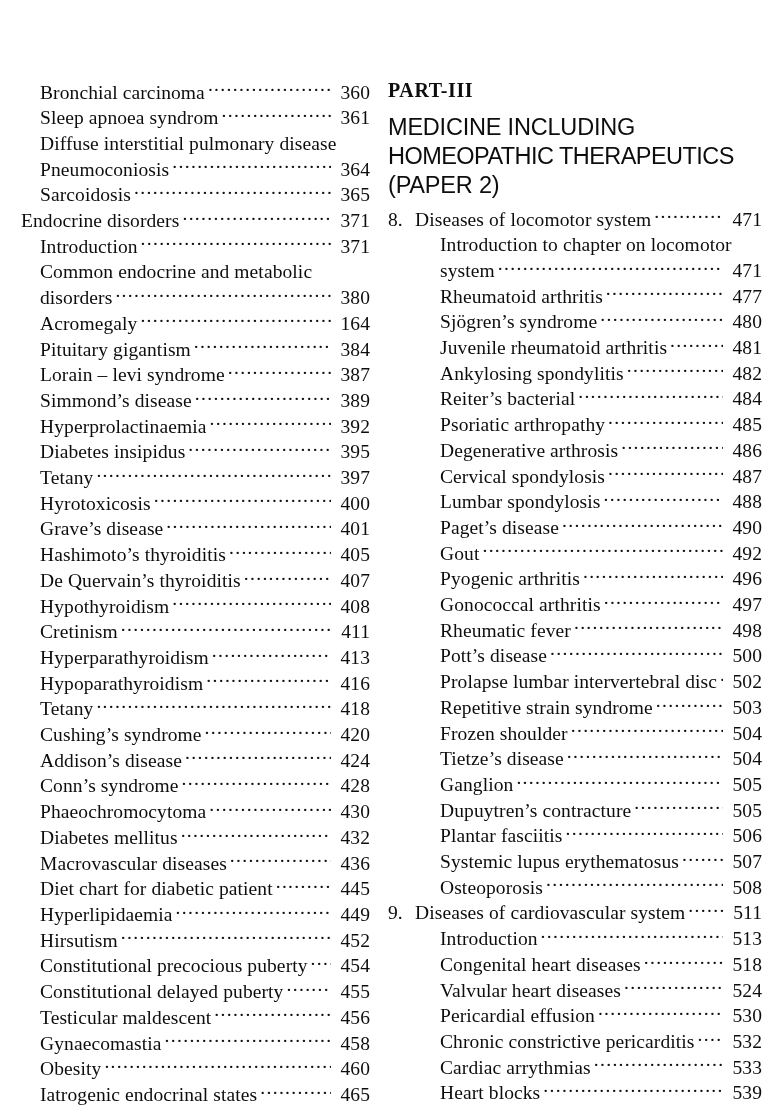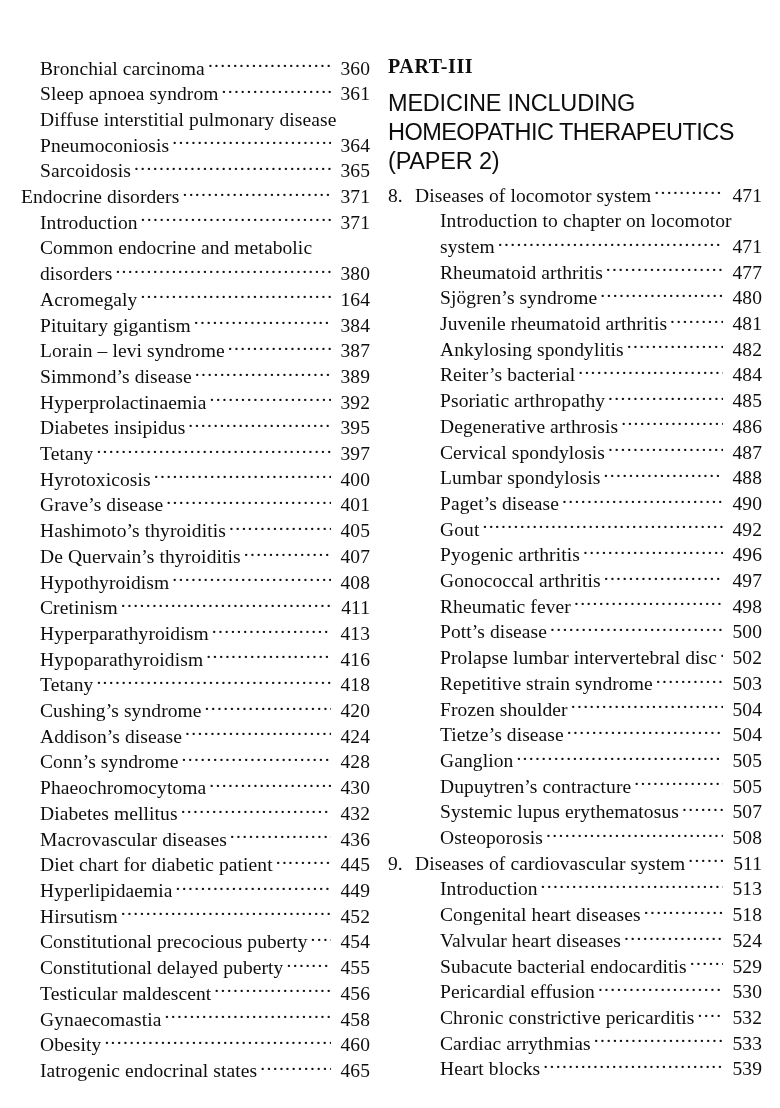--- a/index.html
+++ b/index.html
@@ -15,20 +15,21 @@
     color: #0d0d0d;
     overflow: hidden;
   }
 
   .page {
     position: absolute;
     inset: 0;
     display: flex;
     padding-top: 55px;
     box-sizing: border-box;
+    margin-top: 24px;
   }
 
   .col {
     position: relative;
     box-sizing: border-box;
   }
   .col-left  { width: 385px; padding-left: 21px; padding-right: 15px; }
   .col-right { width: 395px; padding-left: 3px;  padding-right: 18px; }
 
   
@@ -439,20 +440,25 @@
           <span class="entry-title">Ganglion</span>
           <span class="leader"></span>
           <span class="pageno">505</span>
         </div>
         <div class="toc-line r-lvl-1">
           <span class="entry-title">Dupuytren’s contracture</span>
           <span class="leader"></span>
           <span class="pageno">505</span>
         </div>
         <div class="toc-line r-lvl-1">
+          <span class="entry-title">Plantar fasciitis</span>
+          <span class="leader"></span>
+          <span class="pageno">506</span>
+        </div>
+        <div class="toc-line r-lvl-1">
           <span class="entry-title">Systemic lupus erythematosus</span>
           <span class="leader"></span>
           <span class="pageno">507</span>
         </div>
         <div class="toc-line r-lvl-1">
           <span class="entry-title">Osteoporosis</span>
           <span class="leader"></span>
           <span class="pageno">508</span>
         </div>
         <div class="toc-line r-lvl-0">
@@ -470,25 +476,20 @@
           <span class="entry-title">Congenital heart diseases</span>
           <span class="leader"></span>
           <span class="pageno">518</span>
         </div>
         <div class="toc-line r-lvl-1">
           <span class="entry-title">Valvular heart diseases</span>
           <span class="leader"></span>
           <span class="pageno">524</span>
         </div>
         <div class="toc-line r-lvl-1">
-          <span class="entry-title">Subacute bacterial endocarditis</span>
-          <span class="leader"></span>
-          <span class="pageno">529</span>
-        </div>
-        <div class="toc-line r-lvl-1">
           <span class="entry-title">Pericardial effusion</span>
           <span class="leader"></span>
           <span class="pageno">530</span>
         </div>
         <div class="toc-line r-lvl-1">
           <span class="entry-title">Chronic constrictive pericarditis</span>
           <span class="leader"></span>
           <span class="pageno">532</span>
         </div>
         <div class="toc-line r-lvl-1">

